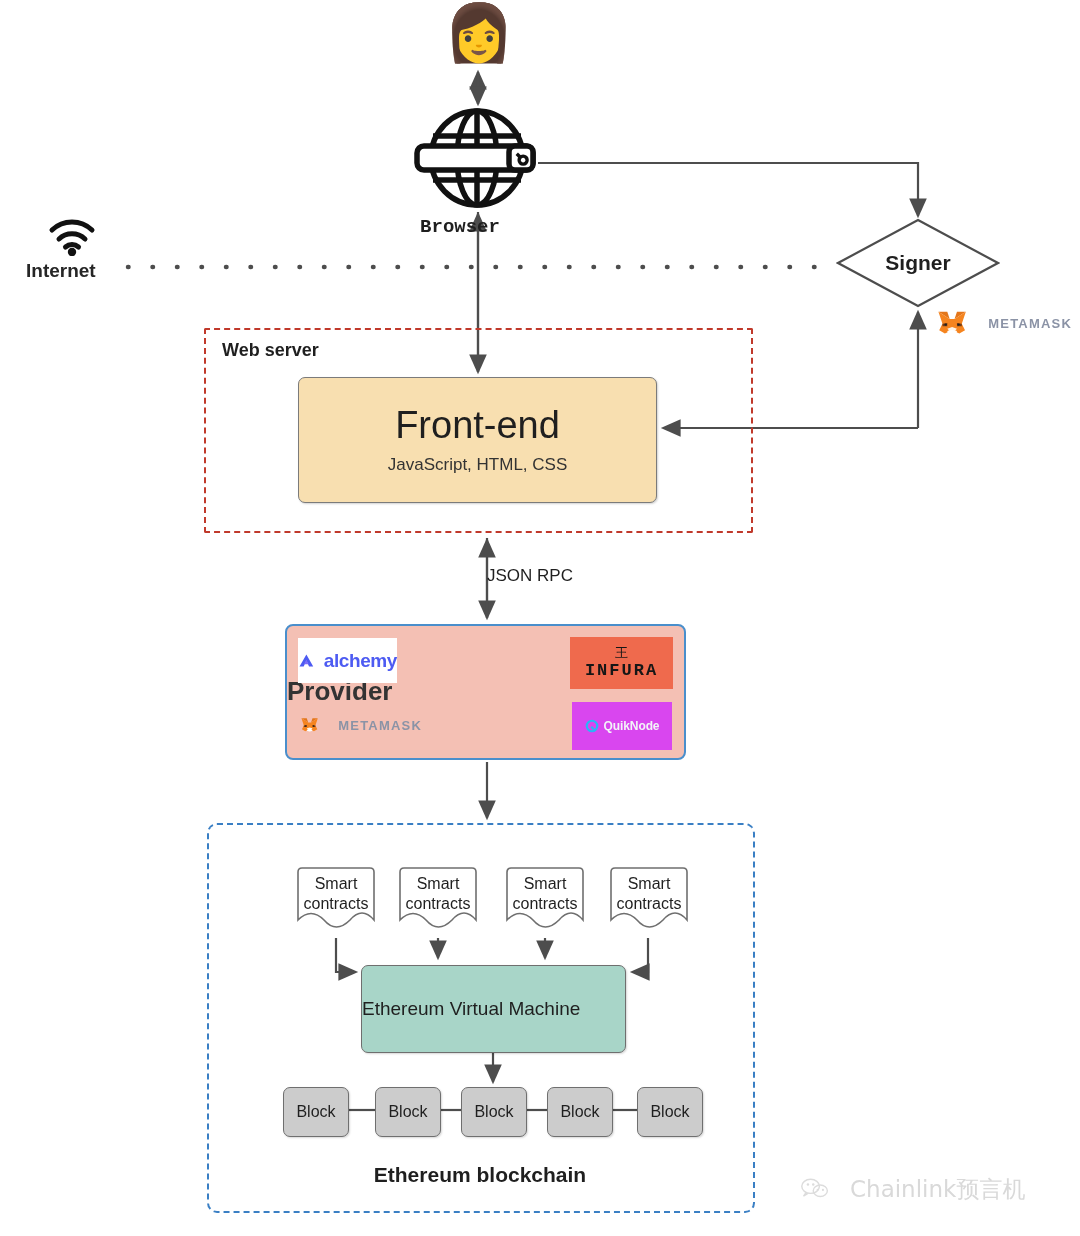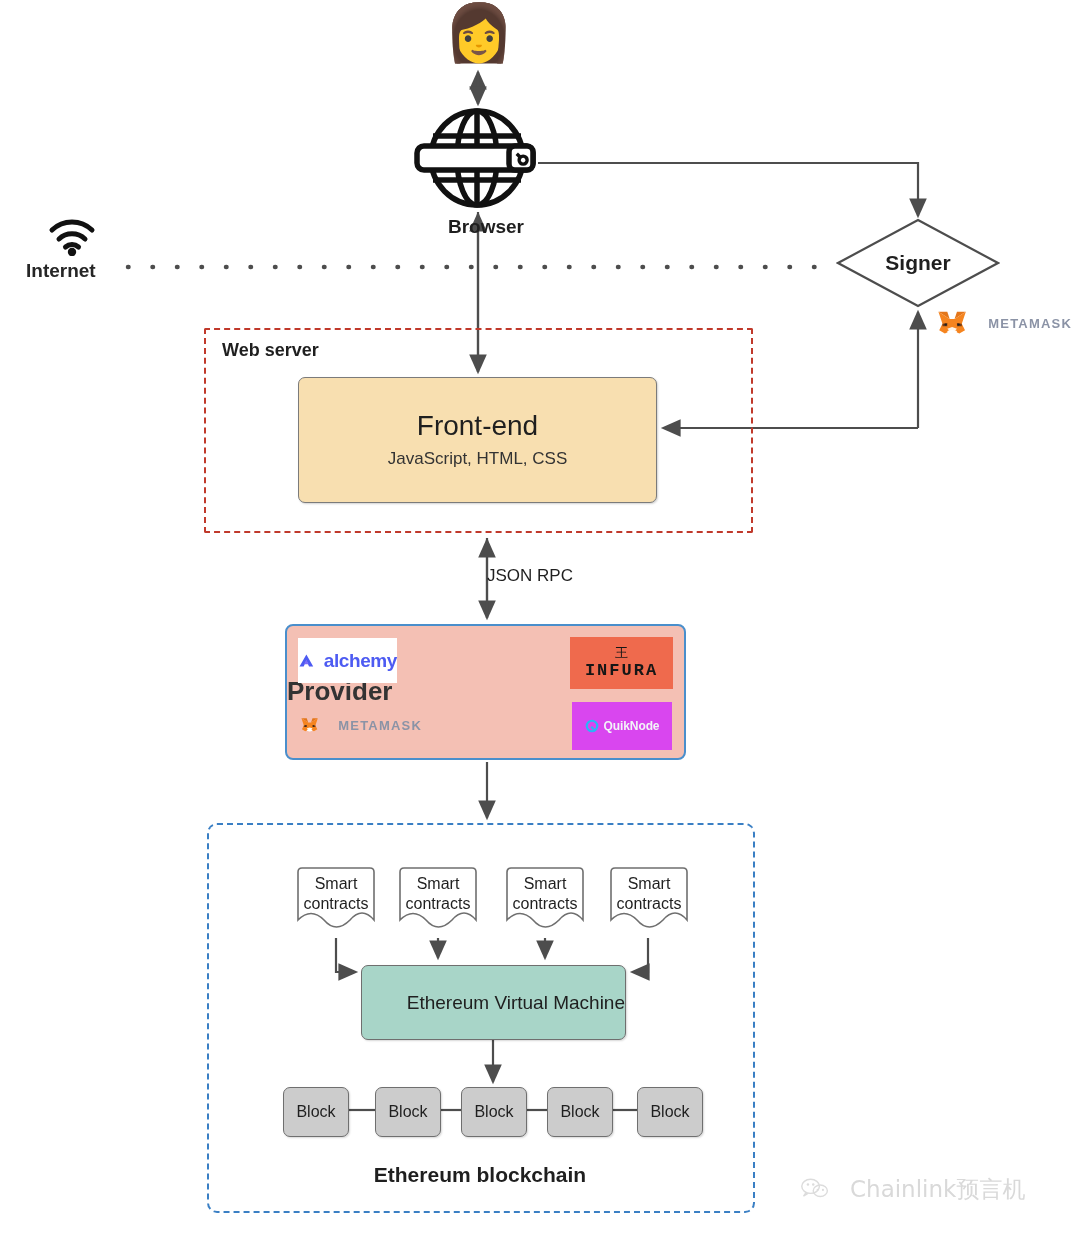--- a/index.html
+++ b/index.html
@@ -22,22 +22,22 @@
   #wires { position: absolute; left: 0; top: 0; width: 1080px; height: 1236px; pointer-events: none; }
 
   
   .user-emoji {
     left: 441px; top: 2px; width: 76px; height: 62px;
     font-size: 56px; line-height: 62px; text-align: center;
   }
 
   .browser-globe { left: 413px; top: 108px; width: 128px; height: 100px; }
   .browser-label {
-    left: 386px; top: 216px; width: 200px; text-align: center;
-    font-size: 19px; font-weight: bold; color: #1f1f1f;
+    left: 360px; top: 216px; width: 200px; text-align: center;
+    font-size: 19px; font-weight: bold; color: #1f1f1f; font-family: Liberation Mono, monospace;
   }
 
   .wifi-icon { left: 48px; top: 218px; width: 48px; height: 38px; }
   .internet-label {
     left: 26px; top: 260px; width: 110px; text-align: left;
     font-size: 19px; font-weight: bold; color: #262626;
   }
 
   
   .signer-wrap { left: 836px; top: 218px; width: 164px; height: 90px; }
@@ -56,21 +56,21 @@
   }
   .webserver-label {
     left: 222px; top: 340px; font-size: 18px; font-weight: bold; color: #1f1f1f;
   }
   .frontend-box {
     left: 298px; top: 377px; width: 359px; height: 126px;
     background: #f8dfb0; border: 1.6px solid #7b7b7b; border-radius: 7px;
     display: flex; flex-direction: column; align-items: center; justify-content: center;
     box-shadow: 1px 1px 2px rgba(0,0,0,.18);
   }
-  .frontend-title { font-size: 28px; color: #1f1f1f; line-height: 1.1; }
+  .frontend-title { font-size: 38px; color: #1f1f1f; line-height: 1.1; }
   .frontend-sub { font-size: 17px; color: #333; margin-top: 8px; }
 
   .jsonrpc-label {
     left: 487px; top: 566px; font-size: 17px; color: #1f1f1f;
   }
 
   
   .provider-box {
     left: 285px; top: 624px; width: 401px; height: 136px;
     background: #f4c0b4; border: 2px solid #4a8fcc; border-radius: 8px;
@@ -101,23 +101,23 @@
   .chain-box {
     left: 207px; top: 823px; width: 548px; height: 390px;
     border: 2.5px dashed #3a7fc4; border-radius: 10px;
   }
   .sc-node { width: 82px; height: 72px; }
   .sc-text {
     position: absolute; left: 0; top: 8px; width: 82px; text-align: center;
     font-size: 16px; color: #1f1f1f; line-height: 1.25;
   }
   .evm-box {
-    left: 361px; top: 965px; width: 265px; height: 75px;
+    left: 361px; top: 965px; width: 265px; height: 88px;
     background: #a8d5c8; border: 1.6px solid #6f6f6f; border-radius: 7px;
-    display: flex; align-items: center; justify-content: flex-end;
+    display: flex; align-items: center; justify-content: flex-start;
     box-shadow: 1px 1px 2px rgba(0,0,0,.16);
   }
   .evm-text { font-size: 19px; color: #1f1f1f; }
   .block-box {
     width: 66px; height: 50px; background: #cccccc;
     border: 1.5px solid #6f6f6f; border-radius: 7px; top: 1087px;
     display: flex; align-items: center; justify-content: center;
     font-size: 16px; color: #1f1f1f;
     box-shadow: 1px 1px 2px rgba(0,0,0,.16);
   }

